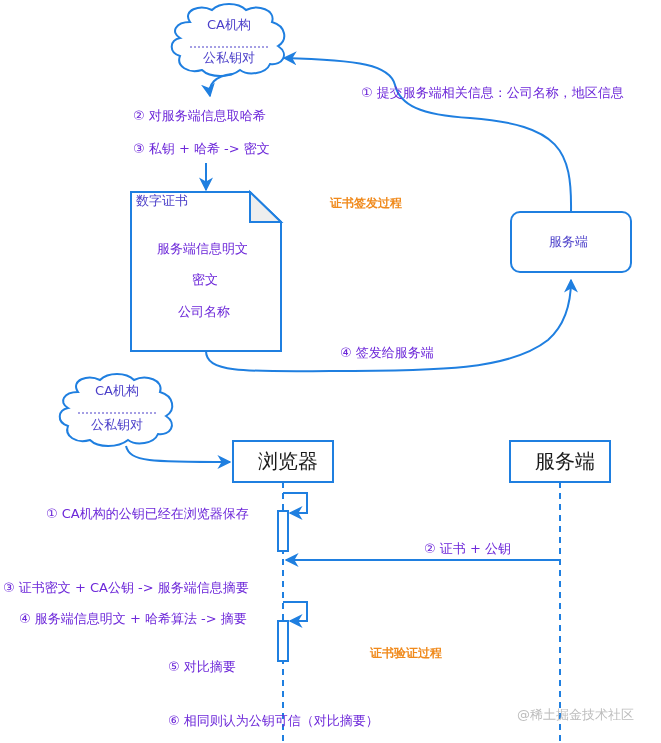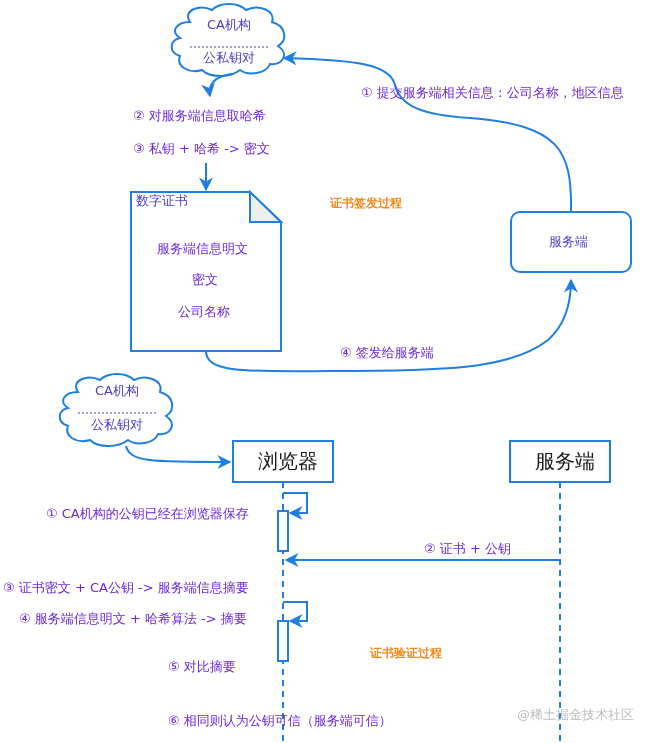--- a/index.html
+++ b/index.html
@@ -96,15 +96,15 @@
 <div class="t box-label" style="left:535px;top:453px;">服务端</div>
 
 <div class="t" style="left:46px;top:506px;">① CA机构的公钥已经在浏览器保存</div>
 <div class="t" style="left:377px;top:541px;margin-left:47px;">② 证书 + 公钥</div>
 <div class="t" style="left:3px;top:580px;">③ 证书密文 + CA公钥 -&gt;  服务端信息摘要</div>
 <div class="t" style="left:3px;top:611px;margin-left:16px;">④ 服务端信息明文 + 哈希算法 -&gt; 摘要</div>
 
 <div class="t orange" style="left:370px;top:643px;">证书验证过程</div>
 
 <div class="t" style="left:168px;top:659px;">⑤ 对比摘要</div>
-<div class="t" style="left:168px;top:713px;">⑥ 相同则认为公钥可信（服务端可信）</div>
+<div class="t" style="left:168px;top:713px;">⑥ 相同则认为公钥可信（对比摘要）</div>
 
 <div class="t wm" style="left:517px;top:707px;">@稀土掘金技术社区</div>
 
 </body></html>

